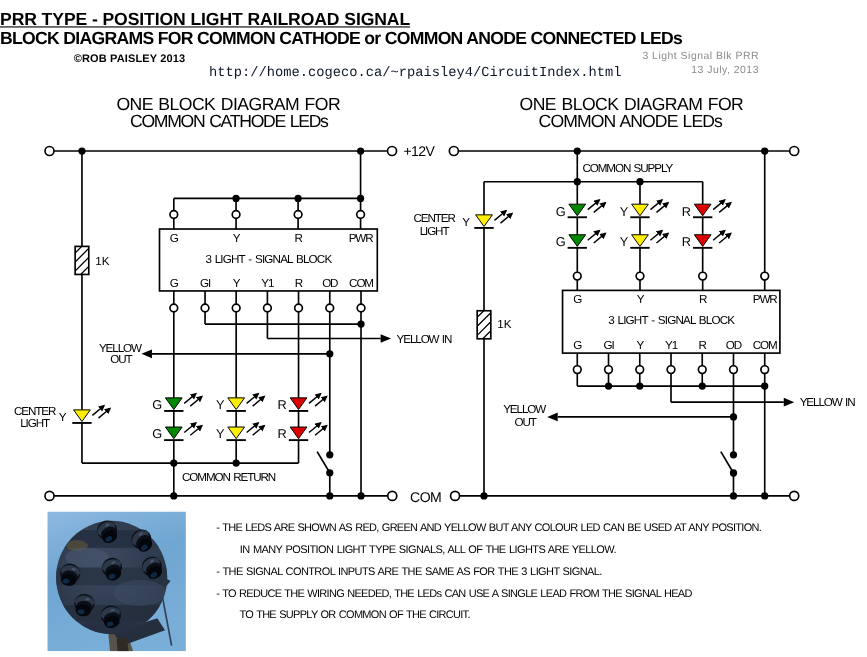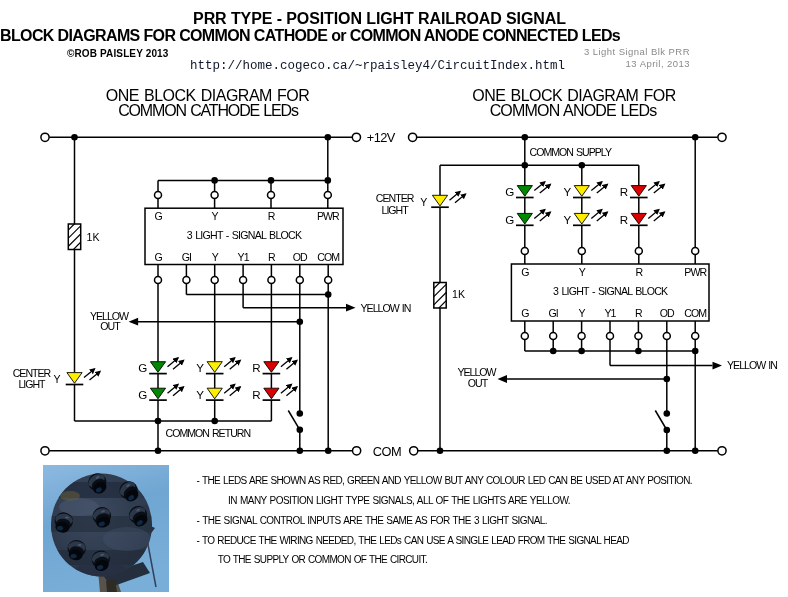--- a/index.html
+++ b/index.html
@@ -19,26 +19,26 @@
   svg.schem .sch { font-size:10.6px; font-family:"Liberation Sans", sans-serif; word-spacing:1.1px; }
   svg.schem .big { font-size:12.8px; font-family:"Liberation Sans", sans-serif; }
   svg.schem .led { font-size:11.6px; font-family:"Liberation Sans", sans-serif; }
   svg.schem .term { fill:#fff; stroke:#000; stroke-width:1.5; }
   svg.schem .dot  { fill:#000; stroke:none; }
   .photo-wrap { position:absolute; left:43px; top:465px; width:126px; height:127px; }
 </style>
 </head>
 <body>
 
-<div class="abs title" style="left:0; right:29px; top:11.3px; text-align:center;">PRR TYPE - POSITION LIGHT RAILROAD SIGNAL</div>
+<div class="abs title" style="left:0; right:29px; top:11.3px; text-align:left;text-decoration:underline;">PRR TYPE - POSITION LIGHT RAILROAD SIGNAL</div>
 <div class="abs subtitle" style="left:0; right:36px; top:27.8px; text-align:left;">BLOCK DIAGRAMS FOR COMMON CATHODE or COMMON ANODE CONNECTED LEDs</div>
 <div class="abs copyright" style="left:67px; top:49.2px;">©ROB PAISLEY 2013</div>
 <div class="abs url" style="left:190px; top:59.8px;">http://home.cogeco.ca/~rpaisley4/CircuitIndex.html</div>
 <div class="abs meta" style="right:98px; top:47.0px;">3 Light Signal Blk PRR</div>
-<div class="abs meta" style="right:98px; top:59.0px;">13 April, 2013</div>
+<div class="abs meta" style="right:98px; top:59.0px;">13 July, 2013</div>
 
 <div class="abs heading" style="left:87.5px; width:240px; top:88.2px;">ONE BLOCK DIAGRAM FOR</div>
 <div class="abs heading" style="left:88px; width:240px; top:103.2px; letter-spacing:-1.16px;">COMMON CATHODE LEDs</div>
 <div class="abs heading" style="left:454px; width:240px; top:88.2px;">ONE BLOCK DIAGRAM FOR</div>
 <div class="abs heading" style="left:453px; width:240px; top:103.2px; letter-spacing:-0.82px;">COMMON ANODE LEDs</div>
 
 <svg class="schem" width="788" height="597" viewBox="0 0 788 597">
 <defs>
 <marker id="ray" markerWidth="7" markerHeight="7" refX="4.6" refY="3" orient="auto" markerUnits="userSpaceOnUse">
   <path d="M0,0 L6,3 L0,6 z" fill="#000"></path>
@@ -439,16 +439,16 @@
       <ellipse cx="0" cy="-3" rx="9.2" ry="8.8" fill="#0a0f17"></ellipse>
       <path d="M -9,-4.5 A 9.2,7.5 0 0 1 9,-4.5 L 7.2,-1 A 7.4,5.6 0 0 0 -7.2,-1 Z" fill="#323e51" opacity="0.85"></path>
       <ellipse cx="-0.6" cy="3.2" rx="7" ry="5.4" fill="#03060b"></ellipse>
       <ellipse cx="-2.6" cy="4.6" rx="3.2" ry="2.2" fill="#0e2844"></ellipse>
       <ellipse cx="2.6" cy="-7" rx="2" ry="1" fill="#5c7089" opacity="0.6"></ellipse>
     </g>
   </g>
 </svg></div>
 
 <div class="abs note" style="left:196.6px; top:476.0px;">- THE LEDS ARE SHOWN AS RED, GREEN AND YELLOW BUT ANY COLOUR LED CAN BE USED AT ANY POSITION.</div>
-<div class="abs note" style="left:228px; top:495.9px; letter-spacing:-0.54px;">IN MANY POSITION LIGHT TYPE SIGNALS, ALL OF THE LIGHTS ARE YELLOW.</div>
+<div class="abs note" style="left:218px; top:495.9px; letter-spacing:-0.54px;">IN MANY POSITION LIGHT TYPE SIGNALS, ALL OF THE LIGHTS ARE YELLOW.</div>
 <div class="abs note" style="left:196.6px; top:515.7px; letter-spacing:-0.55px;">- THE SIGNAL CONTROL INPUTS ARE THE SAME AS FOR THE 3 LIGHT SIGNAL.</div>
 <div class="abs note" style="left:196.6px; top:535.5px;">- TO REDUCE THE WIRING NEEDED, THE LEDs CAN USE A SINGLE LEAD FROM THE SIGNAL HEAD</div>
 <div class="abs note" style="left:217.7px; top:555.3px;">TO THE SUPPLY OR COMMON OF THE CIRCUIT.</div>
 
 </body></html>

